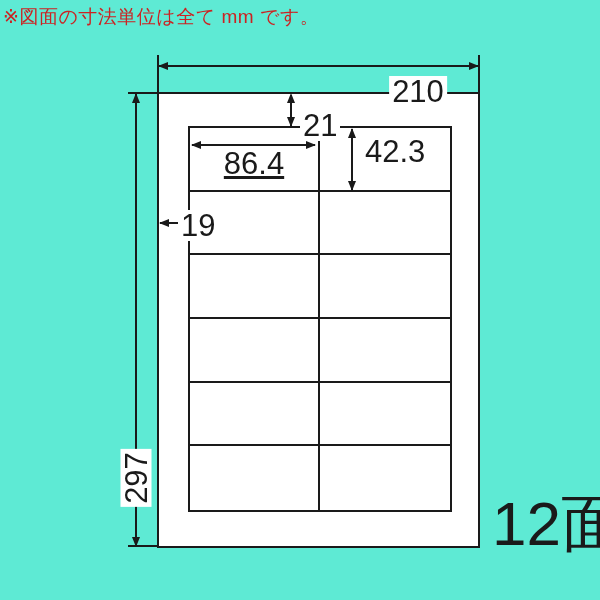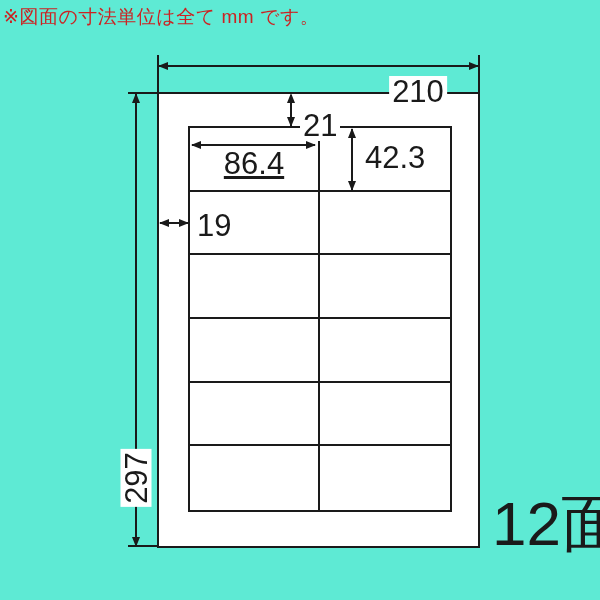--- a/index.html
+++ b/index.html
@@ -78,22 +78,22 @@
   <div class="dlab" style="left:300px;top:110px;">21</div>
 
   <div class="hline" style="left:192px;top:144px;width:123px;"></div>
   <div class="ah l" style="left:191px;top:141px;"></div>
   <div class="ah r" style="left:306px;top:141px;"></div>
   <div class="dlab center" style="left:254px;top:148px;text-decoration:underline;">86.4</div>
 
   <div class="vline" style="left:351px;top:129px;height:61px;"></div>
   <div class="ah u" style="left:348px;top:128px;"></div>
   <div class="ah d" style="left:348px;top:181px;"></div>
-  <div class="dlab" style="left:362px;top:142px;">42.3</div>
+  <div class="dlab" style="left:362px;top:136px;">42.3</div>
 
   <div class="hline" style="left:160px;top:222px;width:28px;"></div>
   <div class="ah l" style="left:159px;top:219px;"></div>
   <div class="ah r" style="left:179px;top:219px;"></div>
-  <div class="dlab" style="left:194px;top:210px;">19</div>
+  <div class="dlab" style="left:178px;top:210px;">19</div>
 
   <div class="count">12面</div>
 
 </div>
 
 </body></html>

